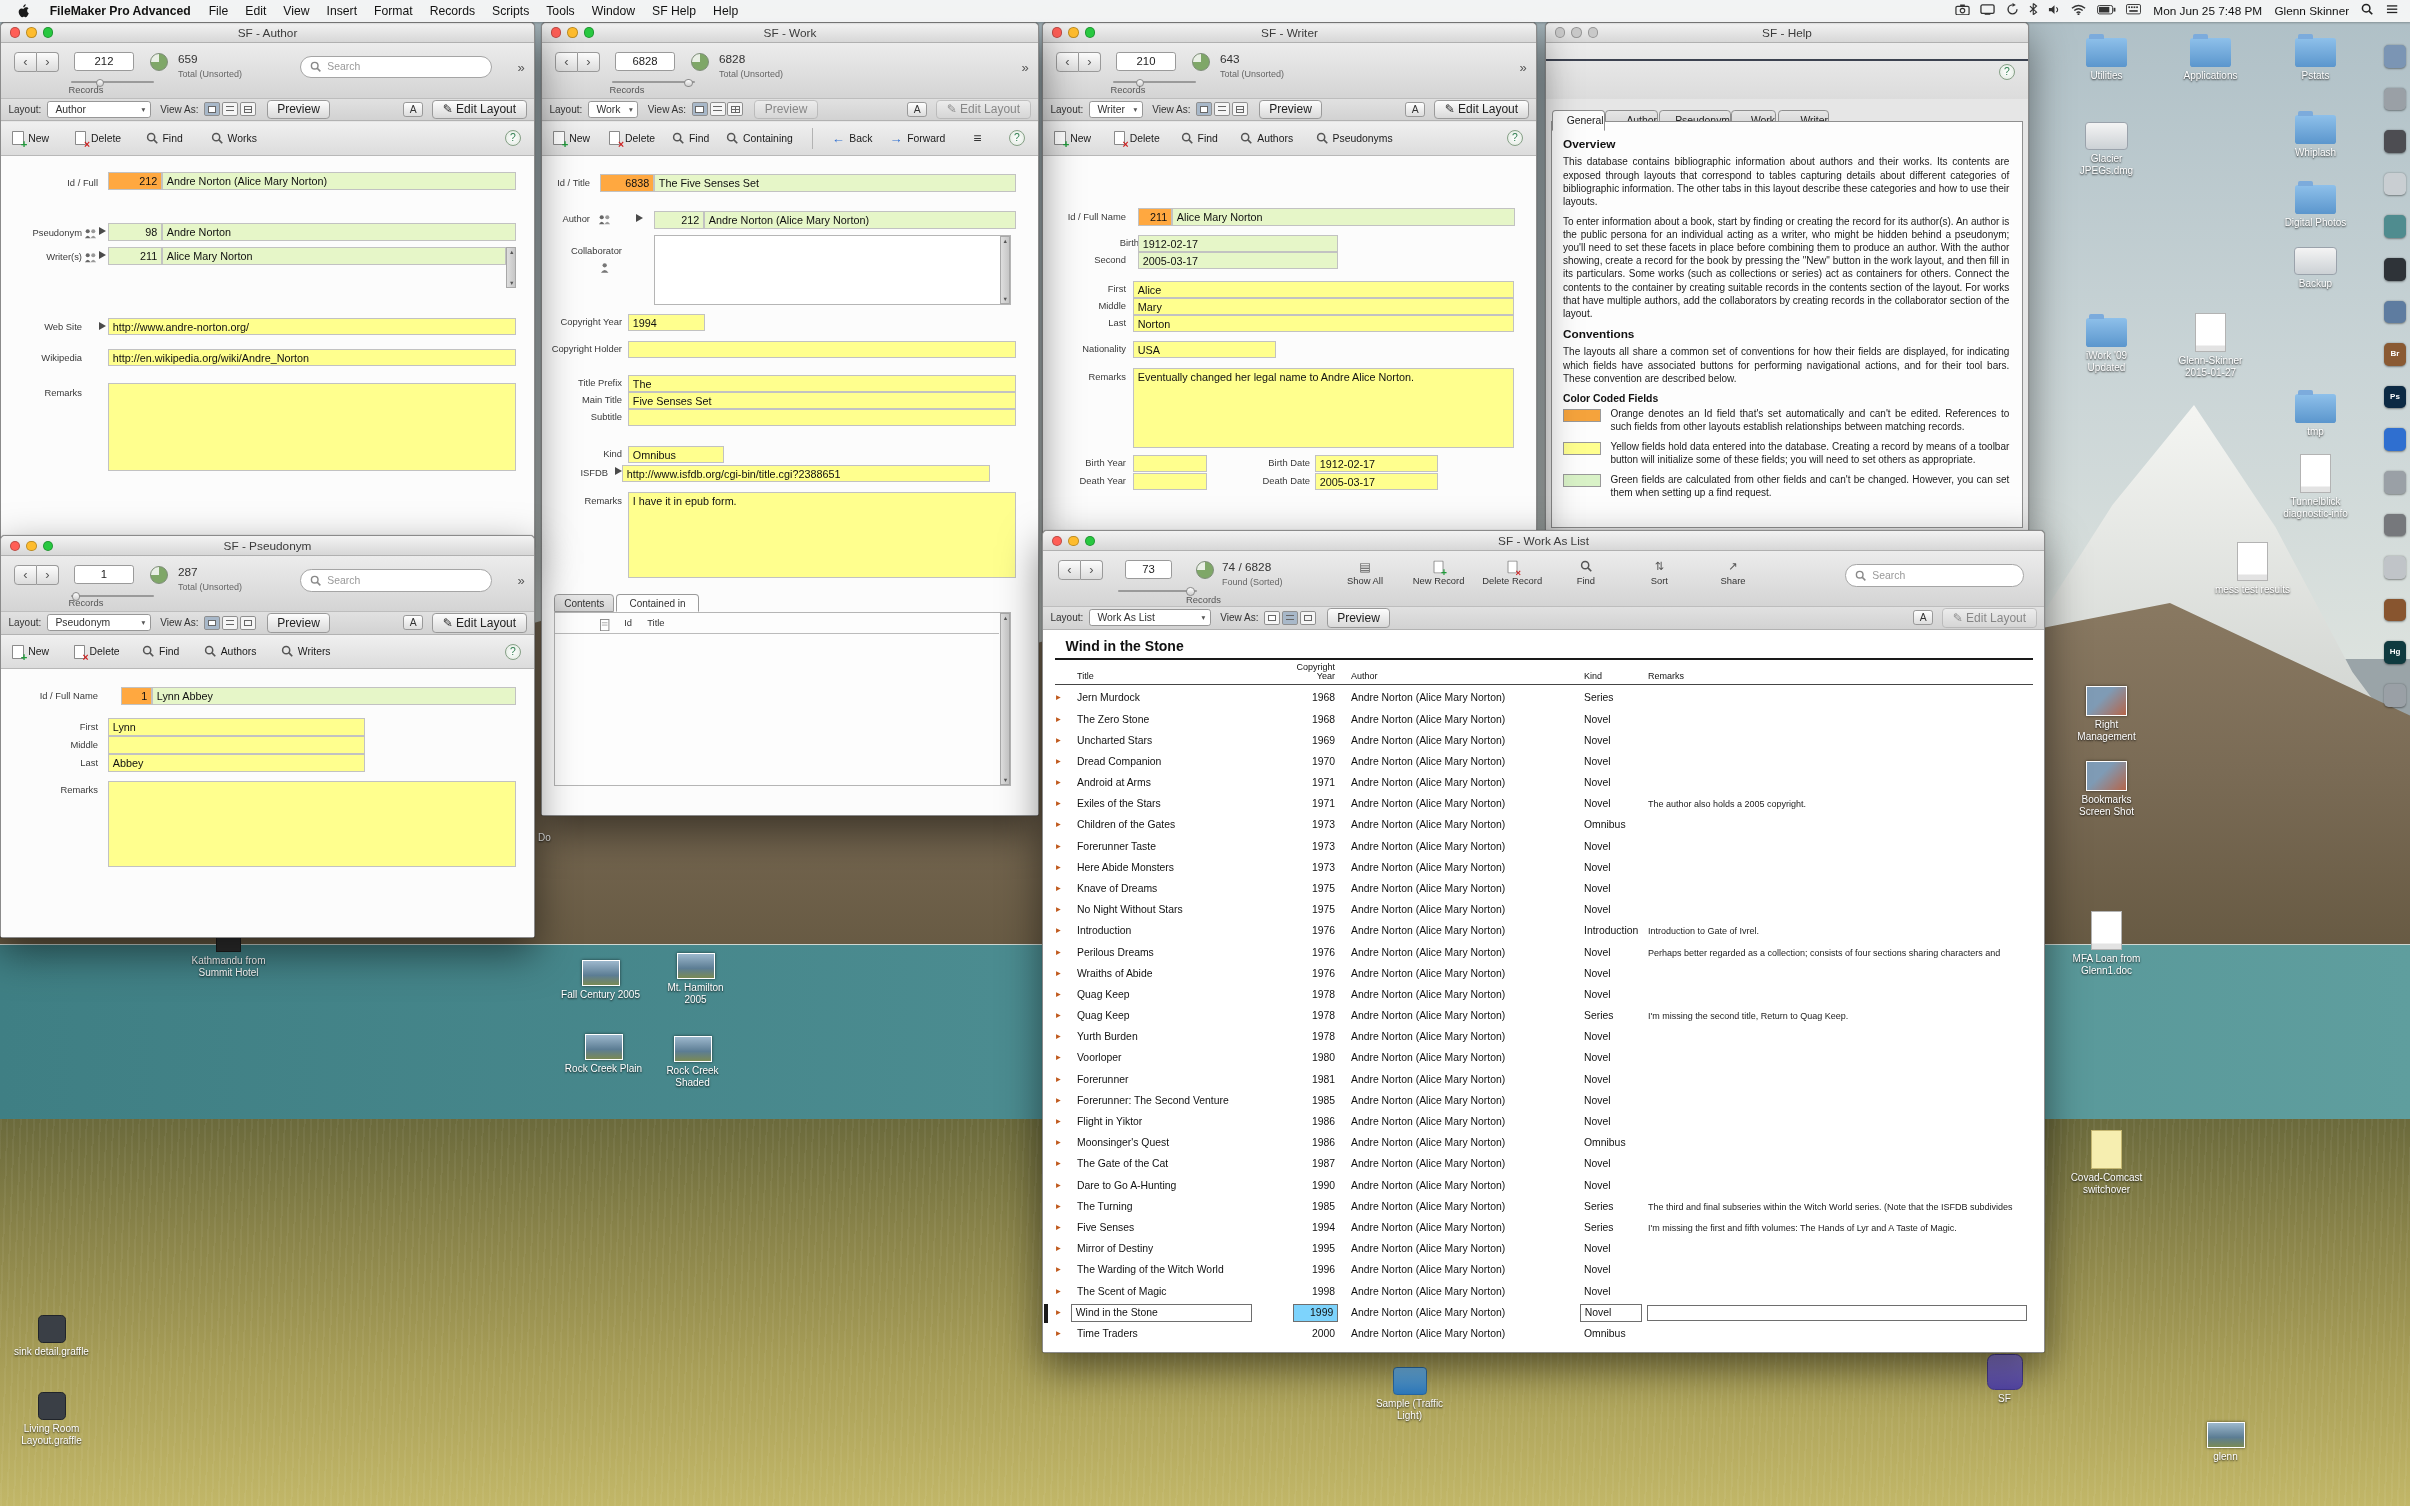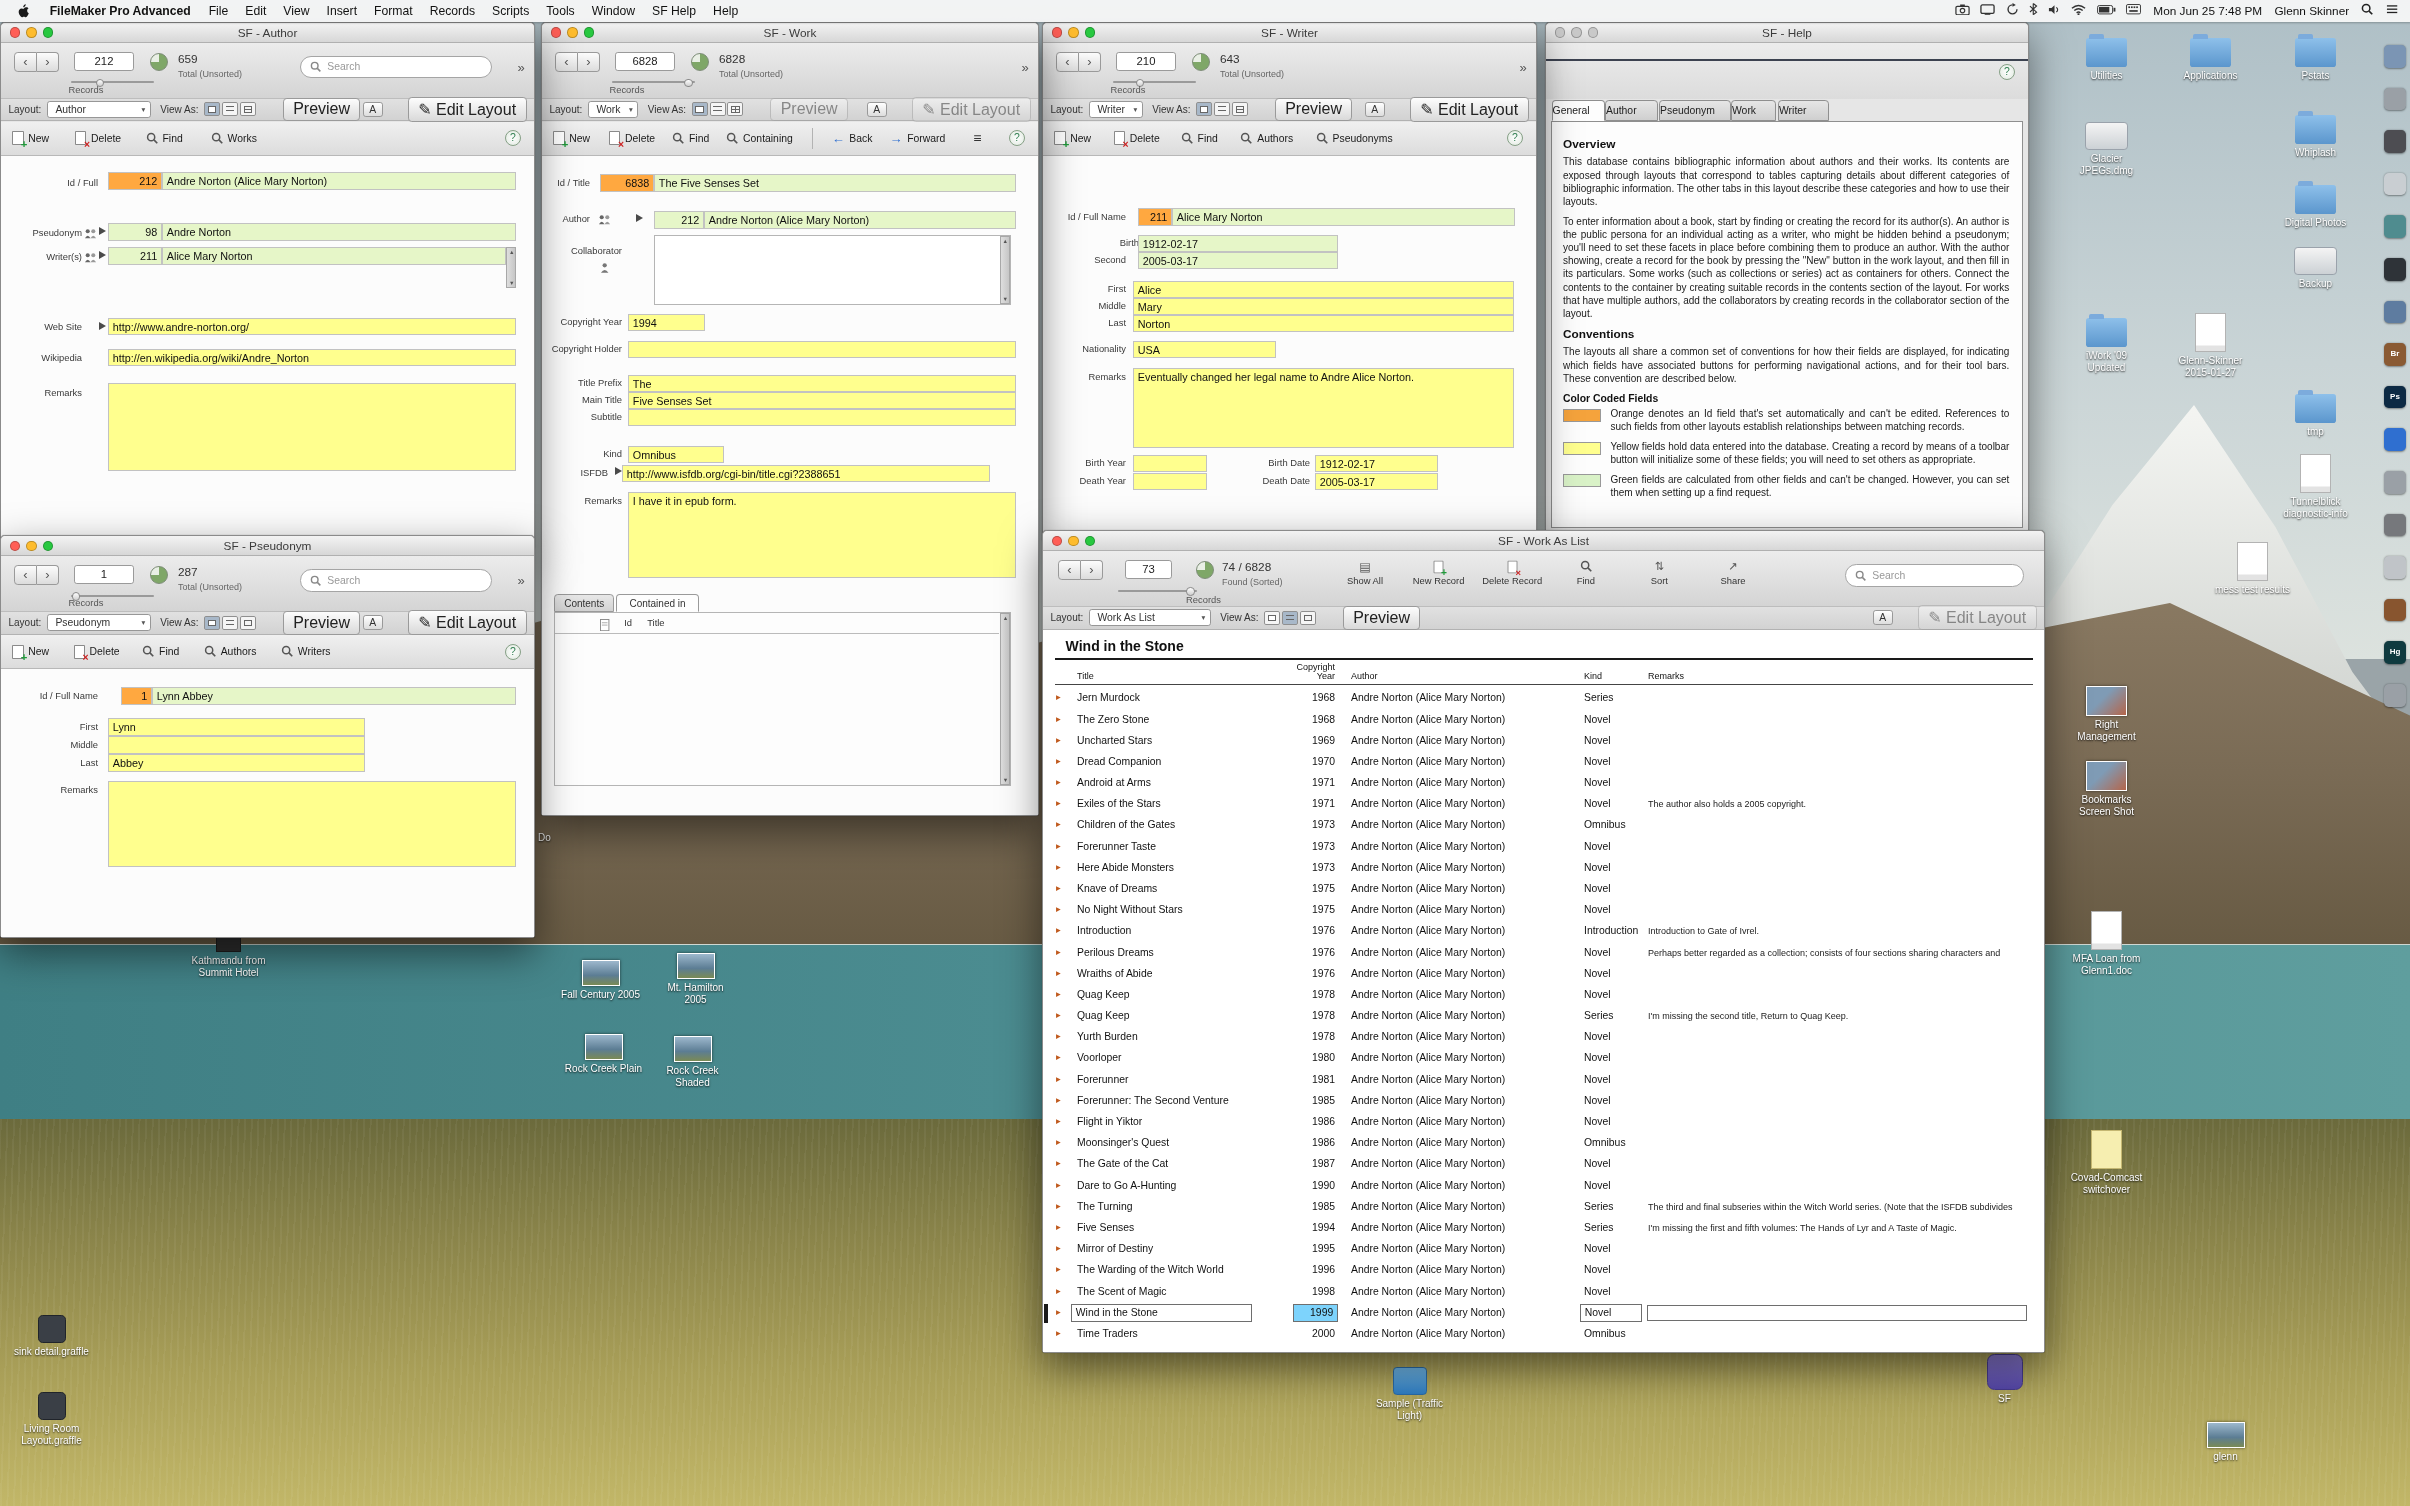--- a/index.html
+++ b/index.html
@@ -42,21 +42,21 @@
   .sbox{position:absolute;height:22.6px;border-radius:11.3px;background:#fff;border:0.9px solid #a5a5a5;display:flex;align-items:center;padding:0 9.4px;gap:5.6px;font-size:10.4px;color:#999}
   .chev2{position:absolute;font-size:13px;color:#555}
   .layoutbar{position:absolute;left:0;right:0;top:76px;height:22.6px;background:linear-gradient(#e1e1e1,#d2d2d2);border-bottom:0.9px solid #b2b2b2;display:flex;align-items:center;font-size:10px;color:#333;padding:0 7.5px}
   .lb-dd{background:#fff;border:0.9px solid #979797;border-radius:2.8px;padding:1.9px 17px 1.9px 7.5px;font-size:10.4px;position:relative;margin:0 9.4px 0 5.6px;white-space:nowrap}
   .lb-dd::after{content:"▾";position:absolute;right:4.7px;top:2.8px;font-size:7.5px;color:#555}
   .vi{width:16px;height:14px;border:0.9px solid #8f8f8f;border-radius:1.9px;background:#f5f5f5;display:inline-block;margin-right:1.9px;position:relative;vertical-align:middle}
   .vi.sel{background:#a8b8c9}
   .vi-form::after{content:"";position:absolute;inset:2.8px;border:0.9px solid #666;background:#fff}
   .vi-list::after{content:"";position:absolute;inset:2.8px;background:repeating-linear-gradient(#666 0 0.9px,transparent 0.9px 3.8px)}
   .vi-table::after{content:"";position:absolute;inset:2.8px;border:0.9px solid #666;background:linear-gradient(90deg,transparent 45%,#666 45% 55%,transparent 55%),linear-gradient(transparent 45%,#666 45% 55%,transparent 55%)}
-  .cbtn{background:linear-gradient(#fdfdfd,#d9d9d9);border:0.9px solid #9a9a9a;border-radius:3.8px;padding:1.9px 9.4px;font-size:16px;color:#222;margin-left:25px;white-space:nowrap}
+  .cbtn{background:linear-gradient(#fdfdfd,#d9d9d9);border:0.9px solid #9a9a9a;border-radius:3.8px;padding:1.9px 9.4px;font-size:12px;color:#222;margin-left:9px;white-space:nowrap}
   .fmtA{font-size:10.4px;border:0.9px solid #999;background:linear-gradient(#fff,#ddd);padding:0.9px 5.6px;border-radius:2.8px;margin-left:auto}
   .dim{opacity:.45}
   .btnbar{position:absolute;left:0;right:0;top:99px;height:34px;background:linear-gradient(#f0f0f0,#dcdcdc);border-bottom:0.9px solid #b8b8b8;display:flex;align-items:center;padding-left:11.3px}
   .tbtn{display:inline-flex;align-items:center;gap:4.7px;font-size:10.4px;color:#1a1a1a;white-space:nowrap}
   .pg{position:relative;width:11.3px;height:14px;background:#fff;border:0.9px solid #8a8a8a;border-radius:0.9px;display:inline-block}
   .pg.plus::after{content:"+";position:absolute;right:-4.7px;bottom:-5.6px;color:#1f9a3a;font-weight:bold;font-size:11.3px}
   .pg.minus::after{content:"×";position:absolute;right:-4.7px;bottom:-5.6px;color:#cc2222;font-weight:bold;font-size:10.4px}
   .bluearr{color:#2f6fd0;font-weight:bold;font-size:13px}
   .hamb{font-size:14px;color:#333}
   .qhelp{position:absolute;right:13px;top:8.5px;width:16px;height:16px;border-radius:50%;border:0.9px solid #86a086;background:radial-gradient(#fff,#dfe8df);color:#2e7d4f;font-size:10.4px;text-align:center;line-height:14px}
@@ -71,21 +71,21 @@
   .vsb{position:absolute;width:10.4px;background:linear-gradient(90deg,#dedede,#c6c6c6);border:0.9px solid #a8a8a8}
   .vsb::before{content:"▲";position:absolute;top:0.9px;left:1.9px;font-size:5.6px;color:#555}
   .vsb::after{content:"▼";position:absolute;bottom:0.9px;left:1.9px;font-size:5.6px;color:#555}
   .portal{position:absolute;background:#fff;border:0.9px solid #b5b5b5}
   .tab{position:absolute;height:18px;background:linear-gradient(#e8e8e8,#d2d2d2);border:0.9px solid #9a9a9a;border-radius:3.8px 3.8px 0 0;font-size:10px;color:#333;text-align:center;line-height:17px;padding:0 7.5px}
   .tab.active{background:#fdfdfd;border-bottom:0.9px solid #fdfdfd;z-index:2}
   
   .help-tb{position:absolute;left:0;right:0;top:20px;height:56px;background:linear-gradient(#ececec,#dcdcdc)}
   .help-rule{position:absolute;left:0;right:0;top:16px;height:1.9px;background:#3c4250}
   .help-tabs{position:absolute;left:0;right:0;top:75px;height:23.5px}
-  .htab{position:absolute;top:2px;height:21px;background:linear-gradient(#e6e6e6,#cfcfcf);border:0.9px solid #8f8f8f;border-radius:3.8px 3.8px 0 0;font-size:10.4px;color:#222;text-align:left;line-height:20px}
+  .htab{position:absolute;top:12px;height:21px;background:linear-gradient(#e6e6e6,#cfcfcf);border:0.9px solid #8f8f8f;border-radius:3.8px 3.8px 0 0;font-size:10.4px;color:#222;text-align:right;line-height:20px}
   .htab.active{background:#fdfdfd;border-bottom-color:#fdfdfd;z-index:2}
   .help-panel{position:absolute;left:4.7px;right:4.7px;top:98px;bottom:5.6px;background:#fdfdfd;border:0.9px solid #8f8f8f;padding:9.4px 13px 9.4px 11.3px;overflow:hidden}
   .help-panel h3{font-size:11.8px;color:#111;margin:5.6px 0 4.7px}
   .help-panel h4{font-size:10.4px;color:#111;margin:7.5px 0 3.8px}
   .help-panel p{font-size:10px;color:#1a1a1a;text-align:justify;line-height:1.32;margin-bottom:6.6px}
   .hc-row{display:flex;gap:9.4px;margin-bottom:6.6px}
   .hc-swatch{flex:0 0 38px;height:13px;border:0.9px solid #999;margin-top:1.9px}
   .hc-text{font-size:10px;color:#1a1a1a;text-align:justify;line-height:1.3}
   
   #list-content{position:absolute;left:0;right:0;top:99px;bottom:0;background:#fff;overflow:hidden}

